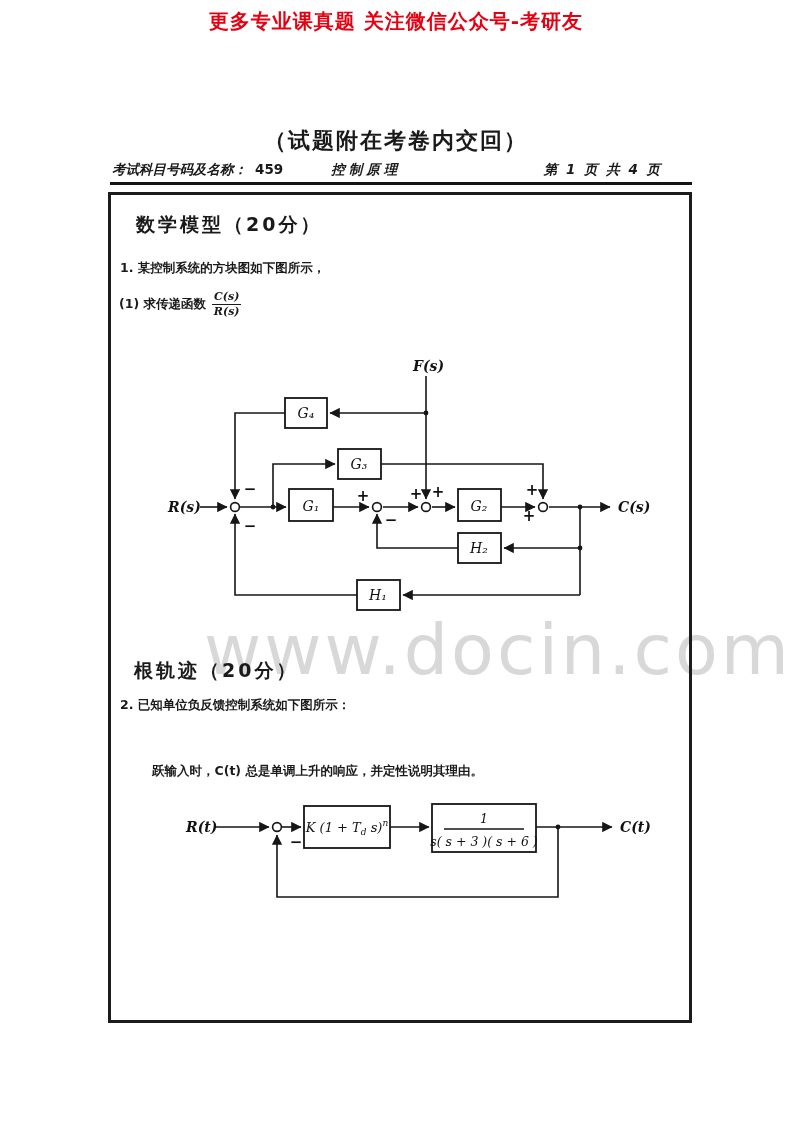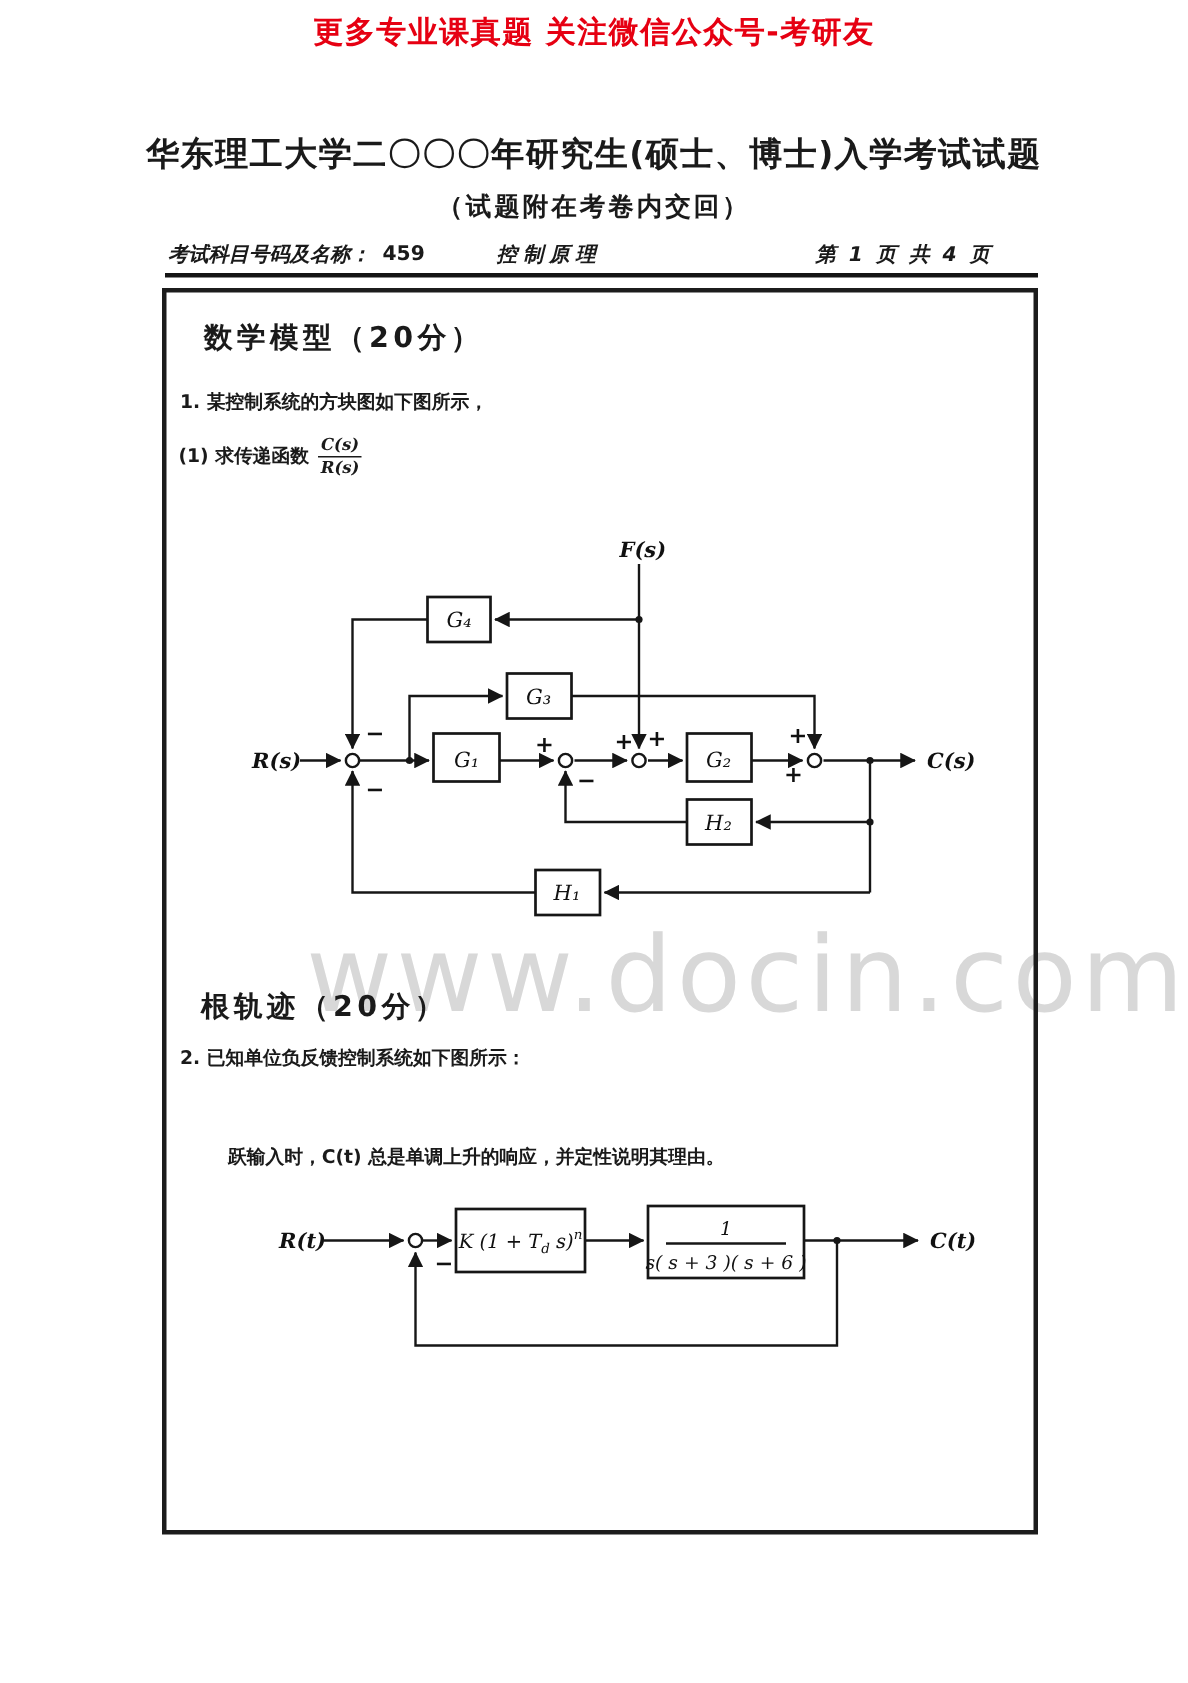--- a/index.html
+++ b/index.html
@@ -3,21 +3,21 @@
 <meta charset="utf-8">
 <style>
   html,body{margin:0;padding:0;background:#ffffff;}
   .page{position:relative;width:792px;height:1112px;background:#ffffff;overflow:hidden;
         font-family:"DejaVu Sans","Liberation Sans",sans-serif;color:#1a1a1a;}
   .banner{position:absolute;top:8px;left:0;width:100%;text-align:center;
           color:#e60012;font-weight:bold;font-size:20px;letter-spacing:1px;z-index:2;}
   .title{position:absolute;top:88px;left:0;width:100%;text-align:center;
          font-weight:bold;font-size:22px;letter-spacing:1px;z-index:2;}
   .subtitle{position:absolute;top:126px;left:0;width:100%;text-align:center;
-            font-weight:bold;font-size:17px;letter-spacing:2px;z-index:2;}
+            font-weight:bold;font-size:22px;letter-spacing:2px;z-index:2;}
   .info-row{position:absolute;top:161px;left:112px;width:550px;display:flex;
             align-items:flex-start;font-weight:bold;font-style:italic;font-size:13.5px;z-index:2;}
   .info-row .code{margin-left:8px;font-style:normal;}
   .info-row .cname{margin-left:48px;letter-spacing:4px;}
   .info-row .pageinfo{margin-left:auto;letter-spacing:2px;}
   .rule{position:absolute;top:182px;left:110px;width:582px;height:3px;background:#141414;z-index:2;}
   .frame{position:absolute;left:108px;top:192px;width:578px;height:825px;
          border:3px solid #1c1c1c;z-index:1;}
   .watermark{position:absolute;left:108px;top:608px;width:684px;white-space:nowrap;
              font-size:70px;line-height:1.2;color:#d8d8d8;letter-spacing:3px;z-index:0;
@@ -45,21 +45,20 @@
   .dot{fill:#161616;}
   .jc{fill:#ffffff;stroke:#161616;stroke-width:1.6;}
   .fr{font-family:"DejaVu Serif",serif;font-style:italic;font-size:12.5px;fill:#111;text-anchor:middle;}
 </style>
 </head>
 <body>
 
 <div class="page">
 
   <div class="banner">更多专业课真题 关注微信公众号-考研友</div>
-  <div class="title">华东理工大学二〇〇〇年研究生(硕士、博士)入学考试试题</div>
   <div class="subtitle">（试题附在考卷内交回）</div>
 
   <div class="info-row">
     <span>考试科目号码及名称：</span>
     <span class="code">459</span>
     <span class="cname">控制原理</span>
     <span class="pageinfo">第 1 页  共 4 页</span>
   </div>
   <div class="rule"></div>
 

